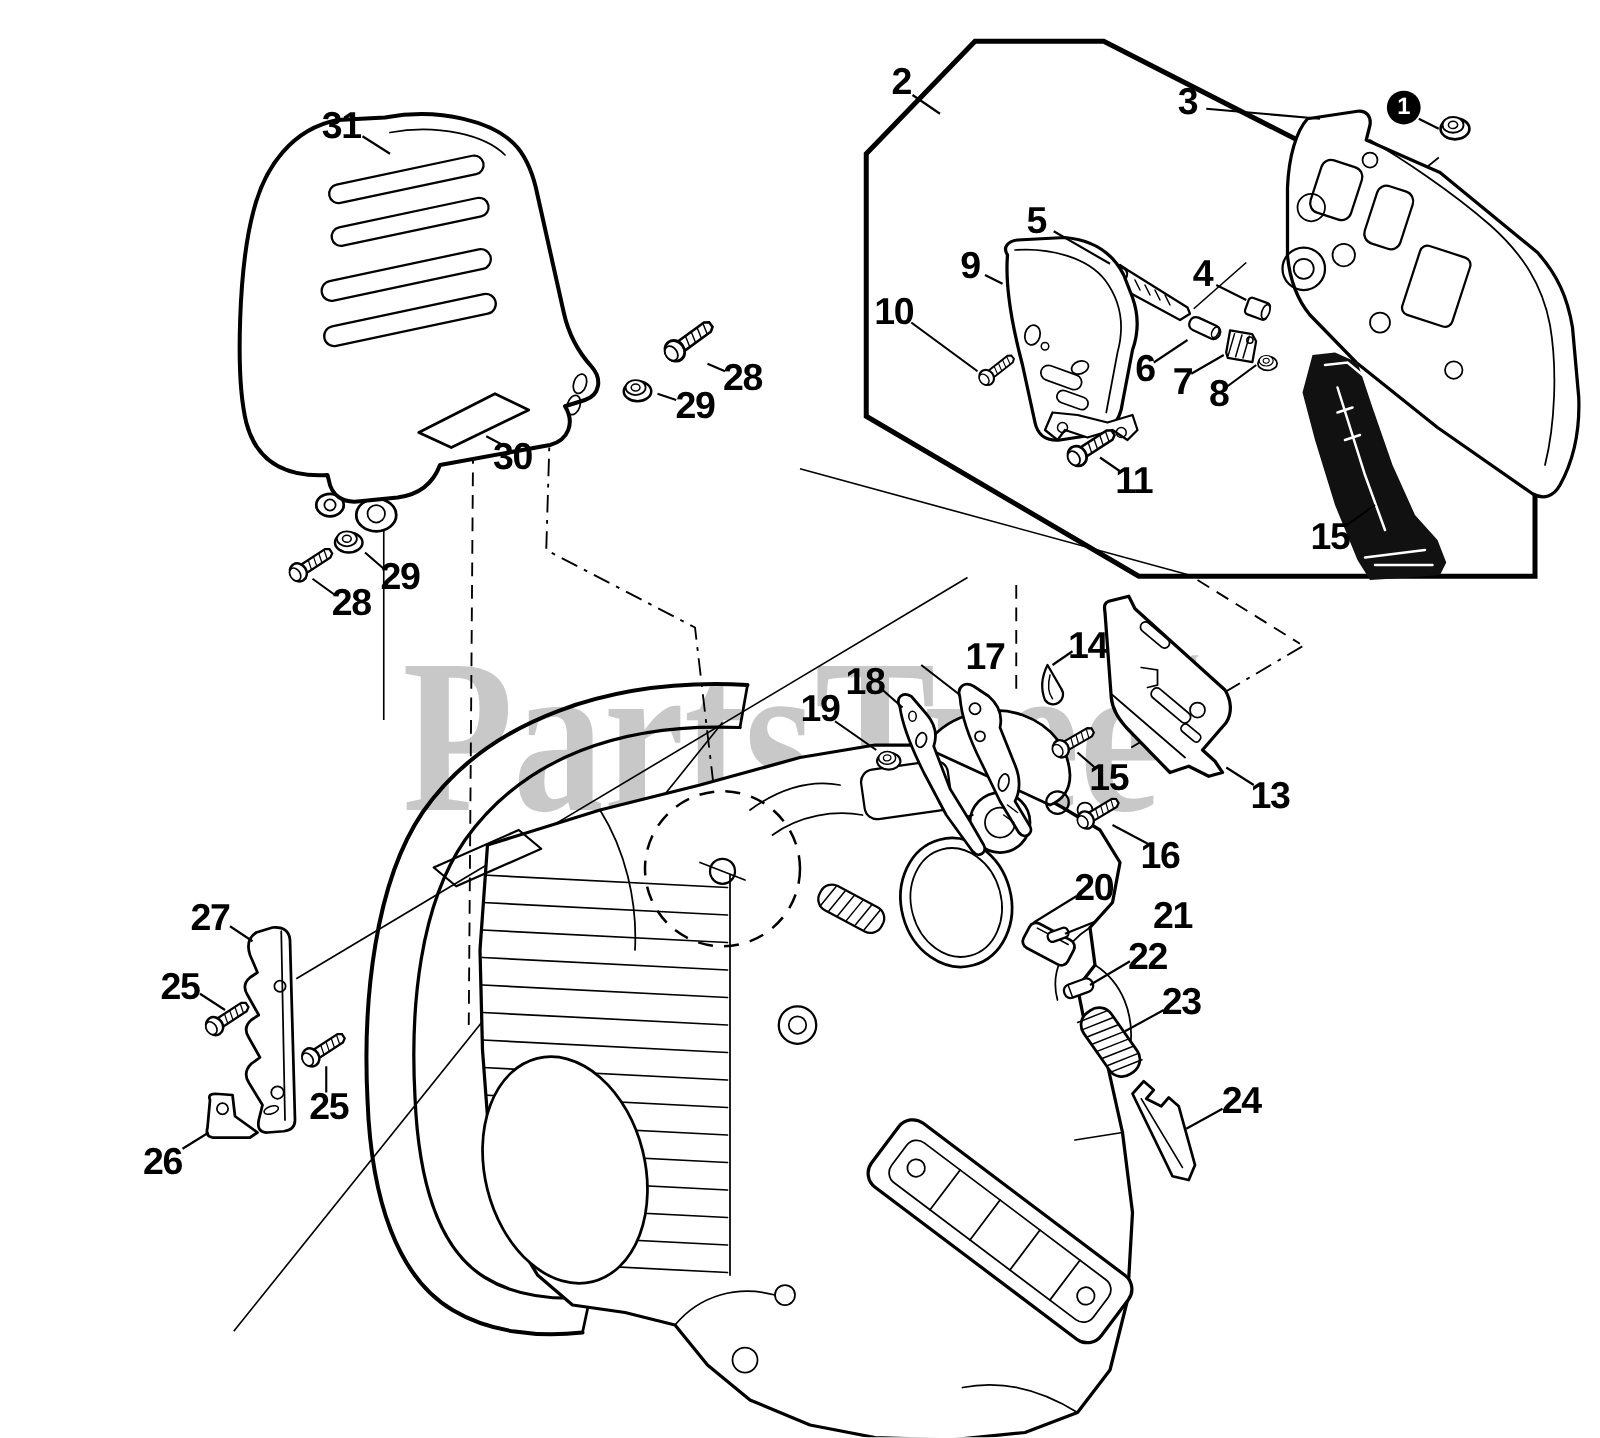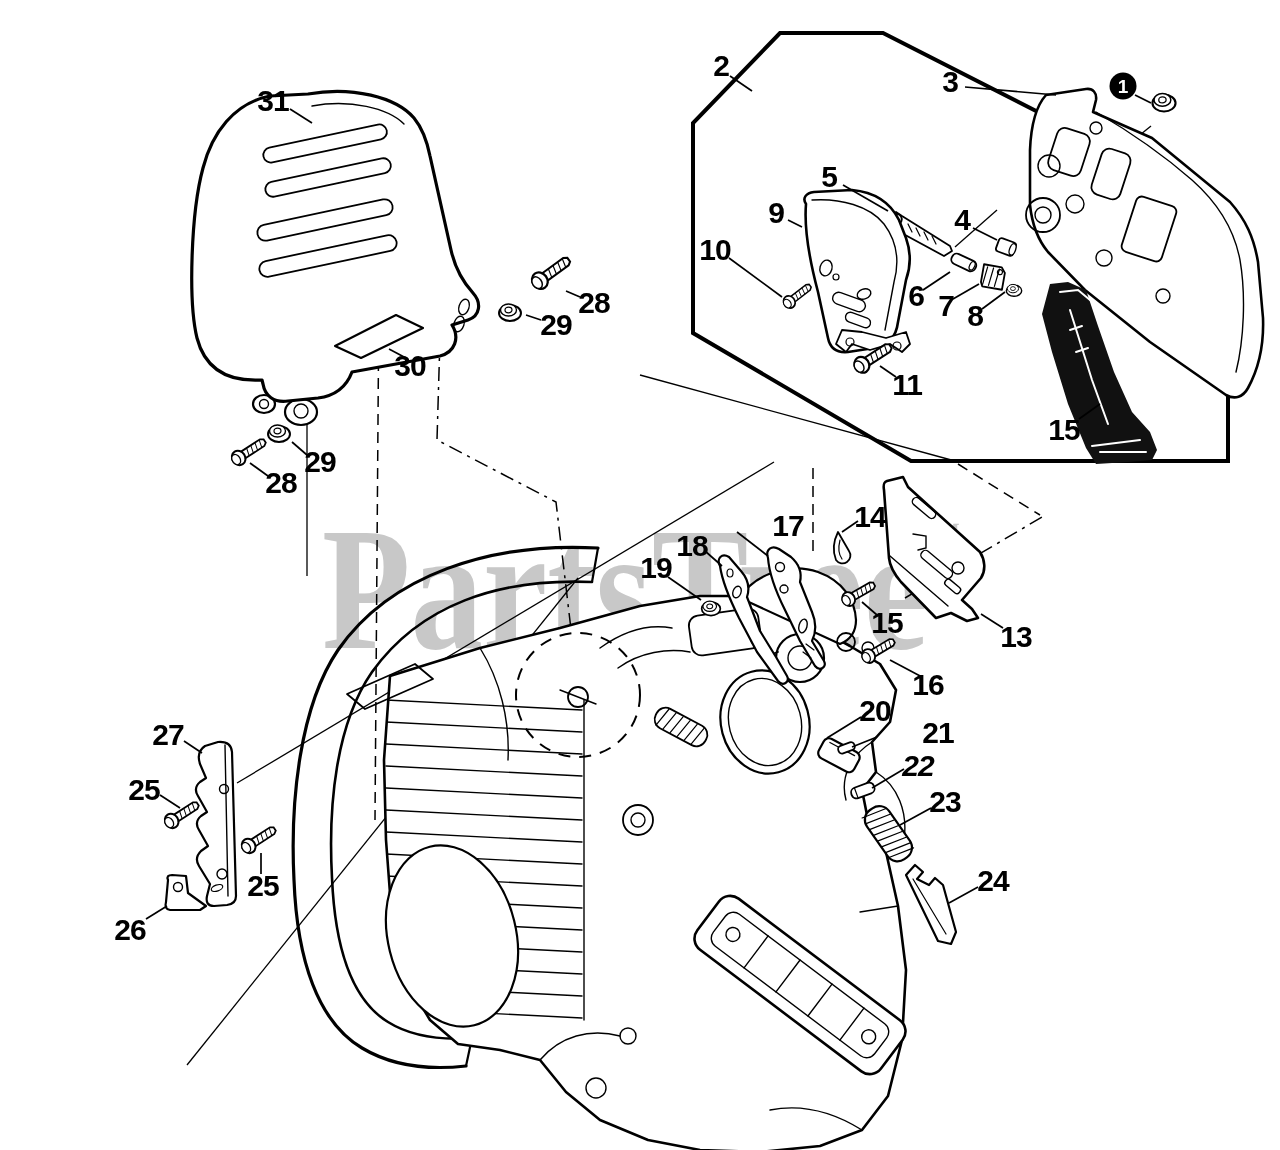--- a/index.html
+++ b/index.html
@@ -331,21 +331,21 @@
       <div class="callout" style="left: 1064px; top: 430px;">15</div>
       <div class="callout" style="left: 1016px; top: 637px;">13</div>
       <div class="callout" style="left: 870px; top: 517px;">14</div>
       <div class="callout" style="left: 887px; top: 623px;">15</div>
       <div class="callout" style="left: 928px; top: 685px;">16</div>
       <div class="callout" style="left: 744px; top: 526px; margin-left: 44px;">17</div>
       <div class="callout" style="left: 692px; top: 546px; text-align: center;">18</div>
       <div class="callout" style="left: 656px; top: 568px;">19</div>
       <div class="callout" style="left: 875px; top: 711px;">20</div>
       <div class="callout" style="left: 938px; top: 733px;">21</div>
-      <div class="callout" style="left: 918px; top: 766px; font-style: italic;">22</div>
+      <div class="callout" style="left: 918px; top: 766px;">22</div>
       <div class="callout" style="left: 945px; top: 802px;">23</div>
       <div class="callout" style="left: 993px; top: 881px;">24</div>
       <div class="callout" style="left: 144px; top: 790px;">25</div>
       <div class="callout" style="left: 263px; top: 886px;">25</div>
       <div class="callout" style="left: 130px; top: 930px;">26</div>
       <div class="callout" style="left: 168px; top: 735px;">27</div>
       <div class="callout" style="left: 281px; top: 483px;">28</div>
       <div class="callout" style="left: 594px; top: 303px;">28</div>
       <div class="callout" style="left: 320px; top: 462px;">29</div>
       <div class="callout" style="left: 556px; top: 325px;">29</div>

